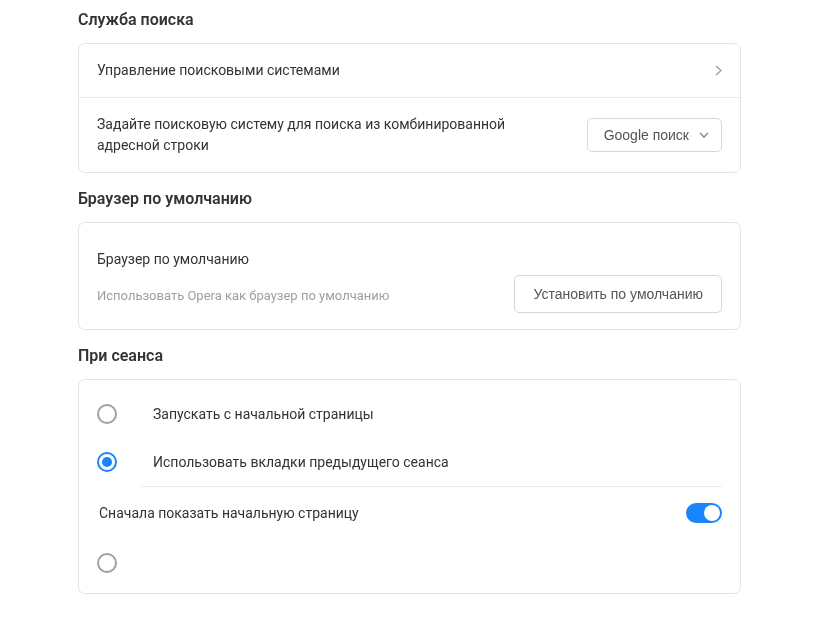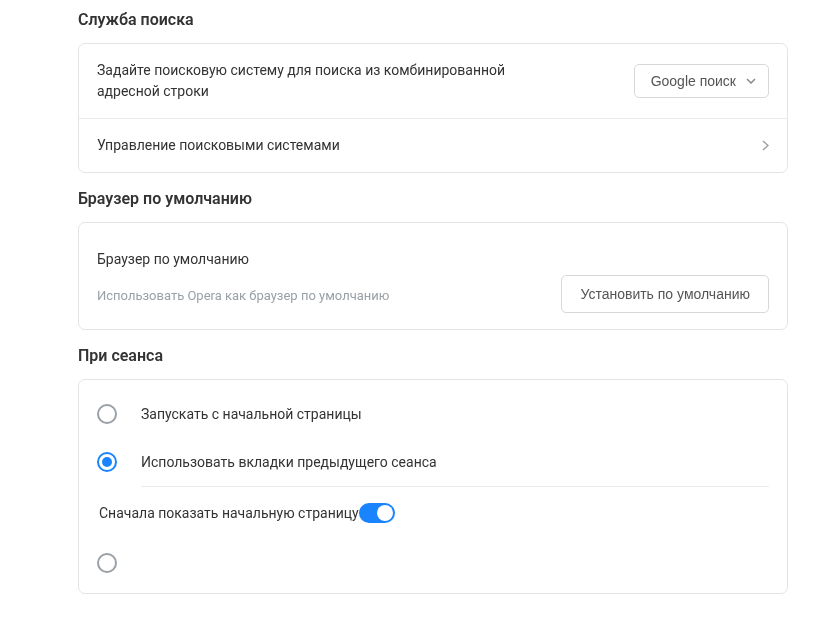--- a/index.html
+++ b/index.html
@@ -5,21 +5,21 @@
     * { box-sizing: border-box; margin: 0; padding: 0; }
     body {
       font-family: -apple-system, BlinkMacSystemFont, "Segoe UI", Roboto, Helvetica, Arial, sans-serif;
       background: #ffffff;
       width: 840px;
       height: 628px;
       color: #222;
       font-size: 14px;
     }
     .container {
-      padding: 0 52px 0 78px;
+      padding: 0 99px 0 78px;
     }
     .section-title {
       font-size: 16px;
       font-weight: 600;
       color: #333;
       margin-top: 16px;
       margin-bottom: 14px;
     }
     .section-title.first { margin-top: 10px; }
     .card {
@@ -68,21 +68,21 @@
       white-space: nowrap;
       margin-top: 36px;
     }
     .chevron-right {
       color: #9aa0a6;
     }
     .radio-group { padding: 10px 0 6px 0; }
     .radio-row {
       display: flex;
       align-items: center;
-      gap: 24px;
+      gap: 36px;
       padding: 14px 18px;
     }
     .radio {
       width: 20px;
       height: 20px;
       border-radius: 50%;
       border: 2px solid #9aa0a6;
       position: relative;
       cursor: pointer;
       flex-shrink: 0;
@@ -105,20 +105,21 @@
     }
     .divider-sub {
       height: 1px;
       background: #e9ebee;
       margin-left: 62px;
       margin-right: 18px;
     }
     .toggle-row {
       display: flex;
       align-items: center;
+      justify-content: space-between;
       padding: 16px 0;
       margin-left: 20px;
     }
     .toggle {
       width: 36px;
       height: 20px;
       border-radius: 10px;
       background: #1a84ff;
       position: relative;
       cursor: pointer;
@@ -145,39 +146,39 @@
     }
     svg { display: block; }
   </style>
 </head>
 <body>
 
 <div class="container">
 
   <div class="section-title first">Служба поиска</div>
   <div class="card">
+    <div class="card-row link-row">
+      <div class="row-label">Управление поисковыми системами</div>
+      <span class="chevron-right">
+        <svg width="7" height="11" viewBox="0 0 7 11">
+            <path d="M1 1 L6 5.5 L1 10" fill="none" stroke="#9aa0a6" stroke-width="1.5"></path>
+          </svg>
+      </span>
+    </div>
     <div class="card-row">
       <div class="row-label" style="max-width:430px">Задайте поисковую систему для поиска из комбинированной адресной строки</div>
       <button class="select-btn">
         <span>Google поиск</span>
         <span class="chev">
           <svg width="10" height="6" viewBox="0 0 10 6">
               <path d="M1 1 L5 5 L9 1" fill="none" stroke="#888" stroke-width="1.5"></path>
             </svg>
         </span>
       </button>
     </div>
-    <div class="card-row link-row">
-      <div class="row-label">Управление поисковыми системами</div>
-      <span class="chevron-right">
-        <svg width="7" height="11" viewBox="0 0 7 11">
-            <path d="M1 1 L6 5.5 L1 10" fill="none" stroke="#9aa0a6" stroke-width="1.5"></path>
-          </svg>
-      </span>
-    </div>
   </div>
 
   <div class="section-title">Браузер по умолчанию</div>
   <div class="card">
     <div class="card-row">
       <div class="col">
         <div class="row-label">Браузер по умолчанию</div>
         <div class="row-sub">Использовать Opera как браузер по умолчанию</div>
       </div>
       <button class="outline-btn">Установить по умолчанию</button>

